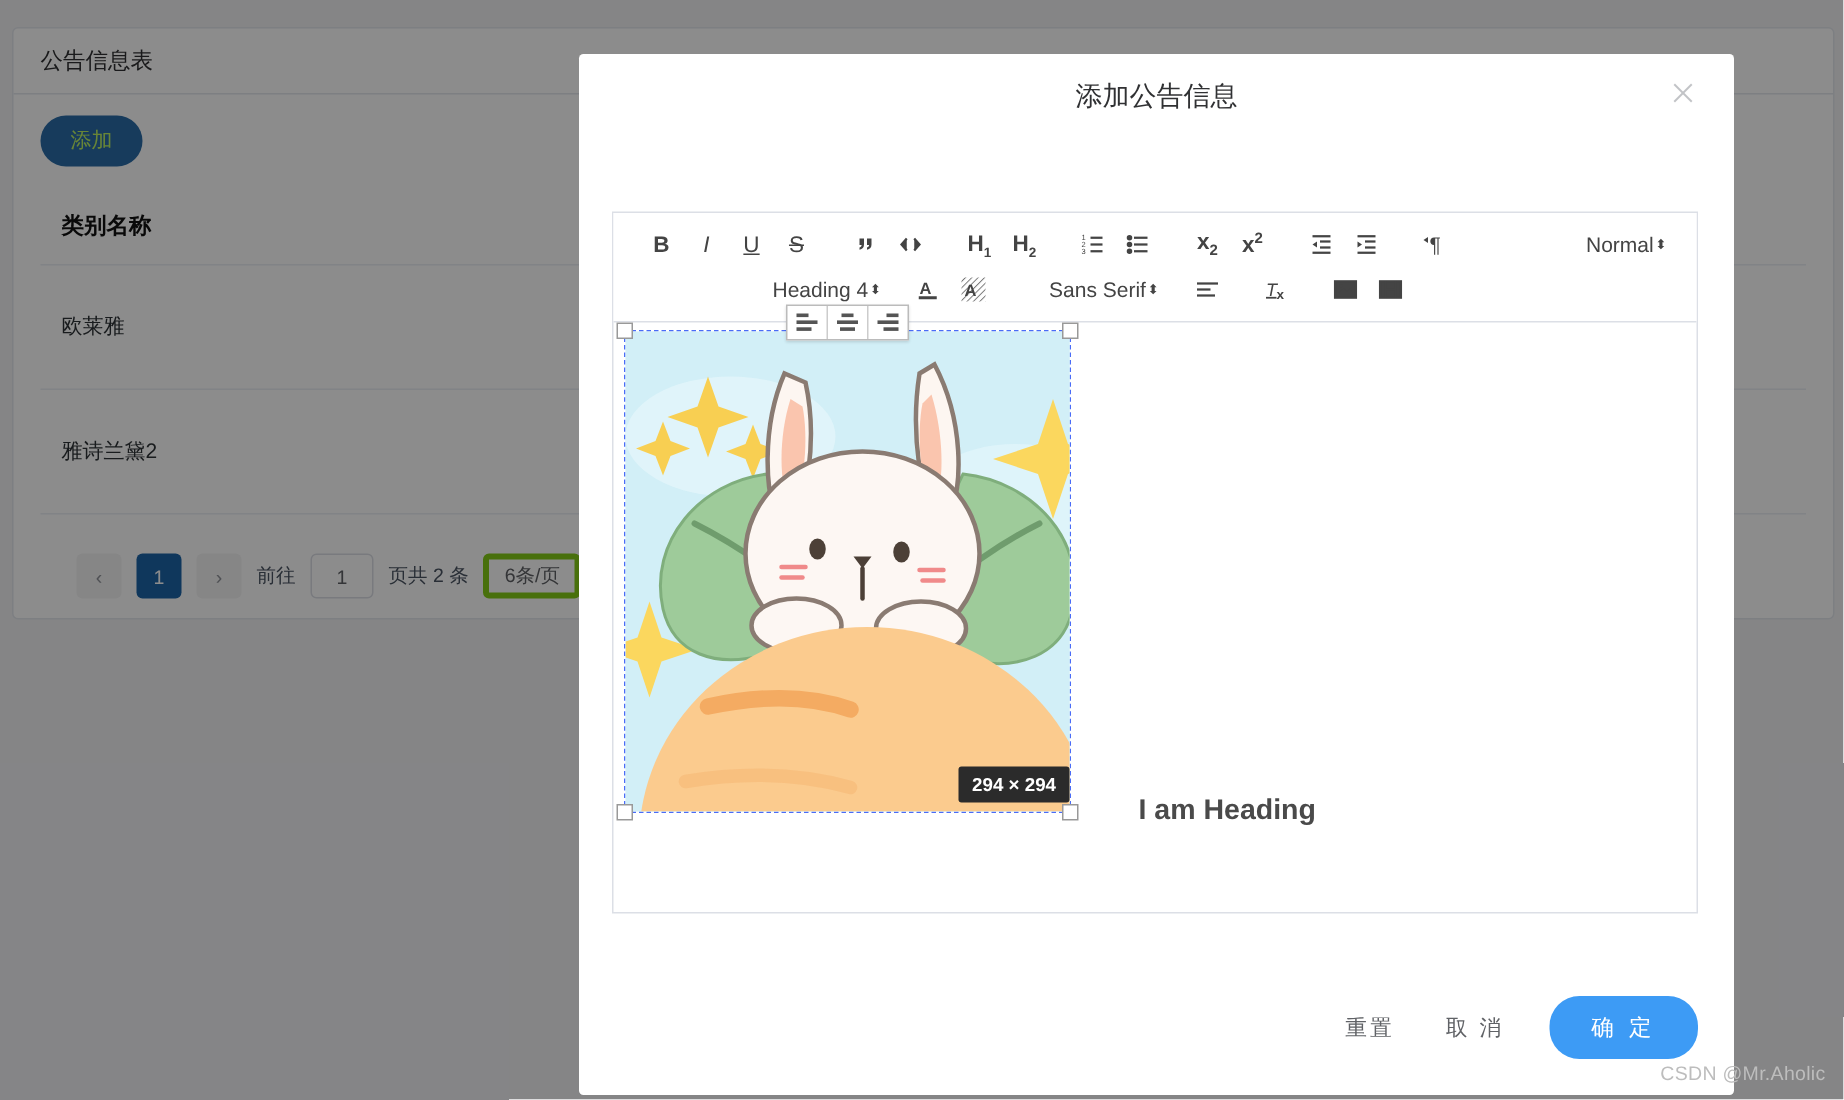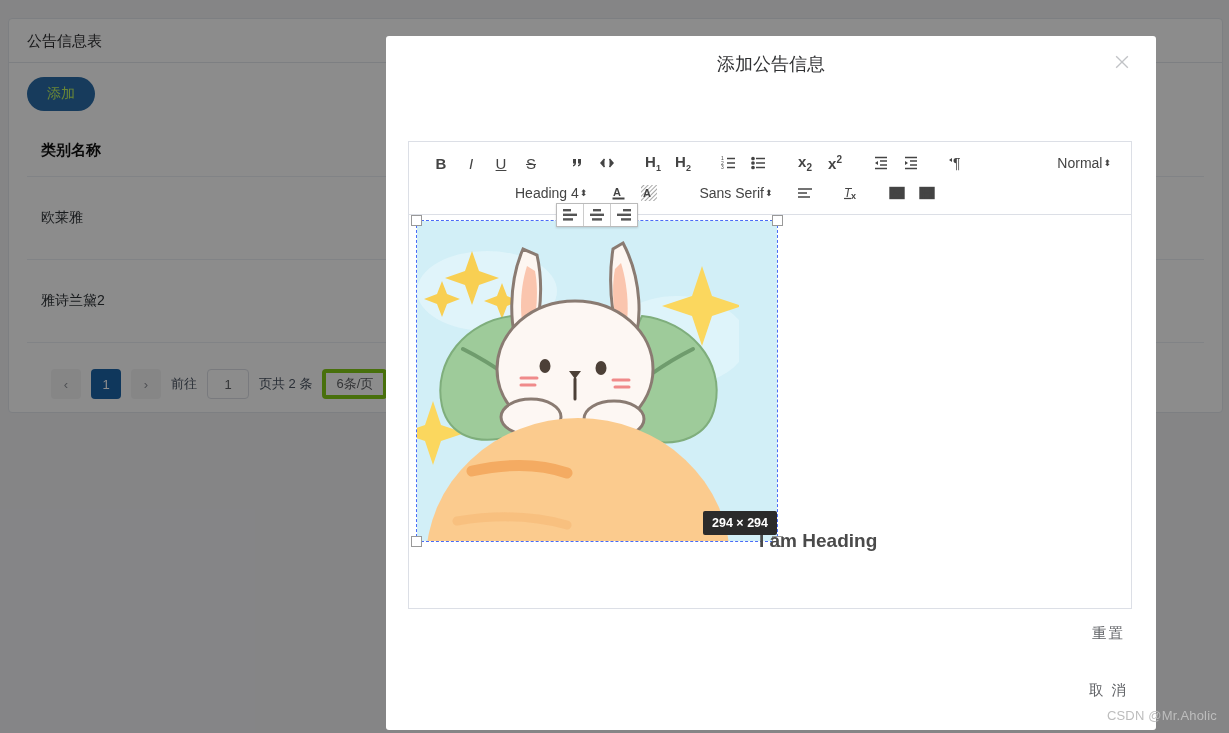--- a/index.html
+++ b/index.html
@@ -121,21 +121,21 @@
     display: inline-flex; align-items: center; gap: 1px; cursor: pointer;
     font-size: 14px; color: #444; height: 26px; padding: 0 2px;
   }
   .qpick .caret { font-size: 9px; line-height: 1; }
   .qspacer { flex: 1; }
 
   .qeditor { position: relative; height: 100%; padding: 14px 16px; box-sizing: border-box; }
 
   
   .img-sel {
-    position: absolute; left: 8px; top: 6px; width: 360px; height: 320px;
+    position: absolute; left: 8px; top: 6px; width: 296px; height: 320px;
     outline: 1px dashed #4a6cf7;
   }
   .rabbit { position: absolute; inset: 0; overflow: hidden; background: #d2eff7; }
   .handle {
     position: absolute; width: 11px; height: 11px; background: #fff;
     border: 1px solid #999; box-sizing: border-box;
   }
   .h-tl { left: -6px; top: -6px; } .h-tr { right: -6px; top: -6px; }
   .h-bl { left: -6px; bottom: -6px; } .h-br { right: -6px; bottom: -6px; }
 
@@ -162,21 +162,21 @@
     font-weight: bold; color: #4a4a4a; white-space: nowrap;
   }
   .red-note {
     position: absolute; left: 392px; top: 178px; color: #ef2b2b;
     font-size: 25px; line-height: 1.45; white-space: pre-line;
   }
 
   
   .modal-foot {
     position: absolute; right: 24px; bottom: 24px; display: flex;
-    align-items: center; gap: 26px; flex-direction: column;
+    align-items: center; gap: 26px;
   }
   .btn-text {
     background: none; border: none; font-size: 14.5px; color: #606266;
     cursor: pointer; font-family: inherit; letter-spacing: 2px; padding: 6px 4px;
   }
   .btn-primary {
     background: #3d9bf5; color: #fff; border: none; border-radius: 20px;
     height: 42px; padding: 0 28px; font-size: 15px; cursor: pointer;
     letter-spacing: 3px; font-family: inherit;
   }
@@ -520,17 +520,18 @@
           <span class="handle h-br"></span>
         </div>
 
         <div class="doc-text">I am Heading</div>
       </div>
     </div>
 
     <div class="modal-foot">
       <button class="btn-text">重置</button>
       <button class="btn-text">取 消</button>
+      <button class="btn-primary">确 定</button>
     </div>
   </div>
 
   <div class="watermark">CSDN @Mr.Aholic</div>
 </div>
 
 </body></html>

